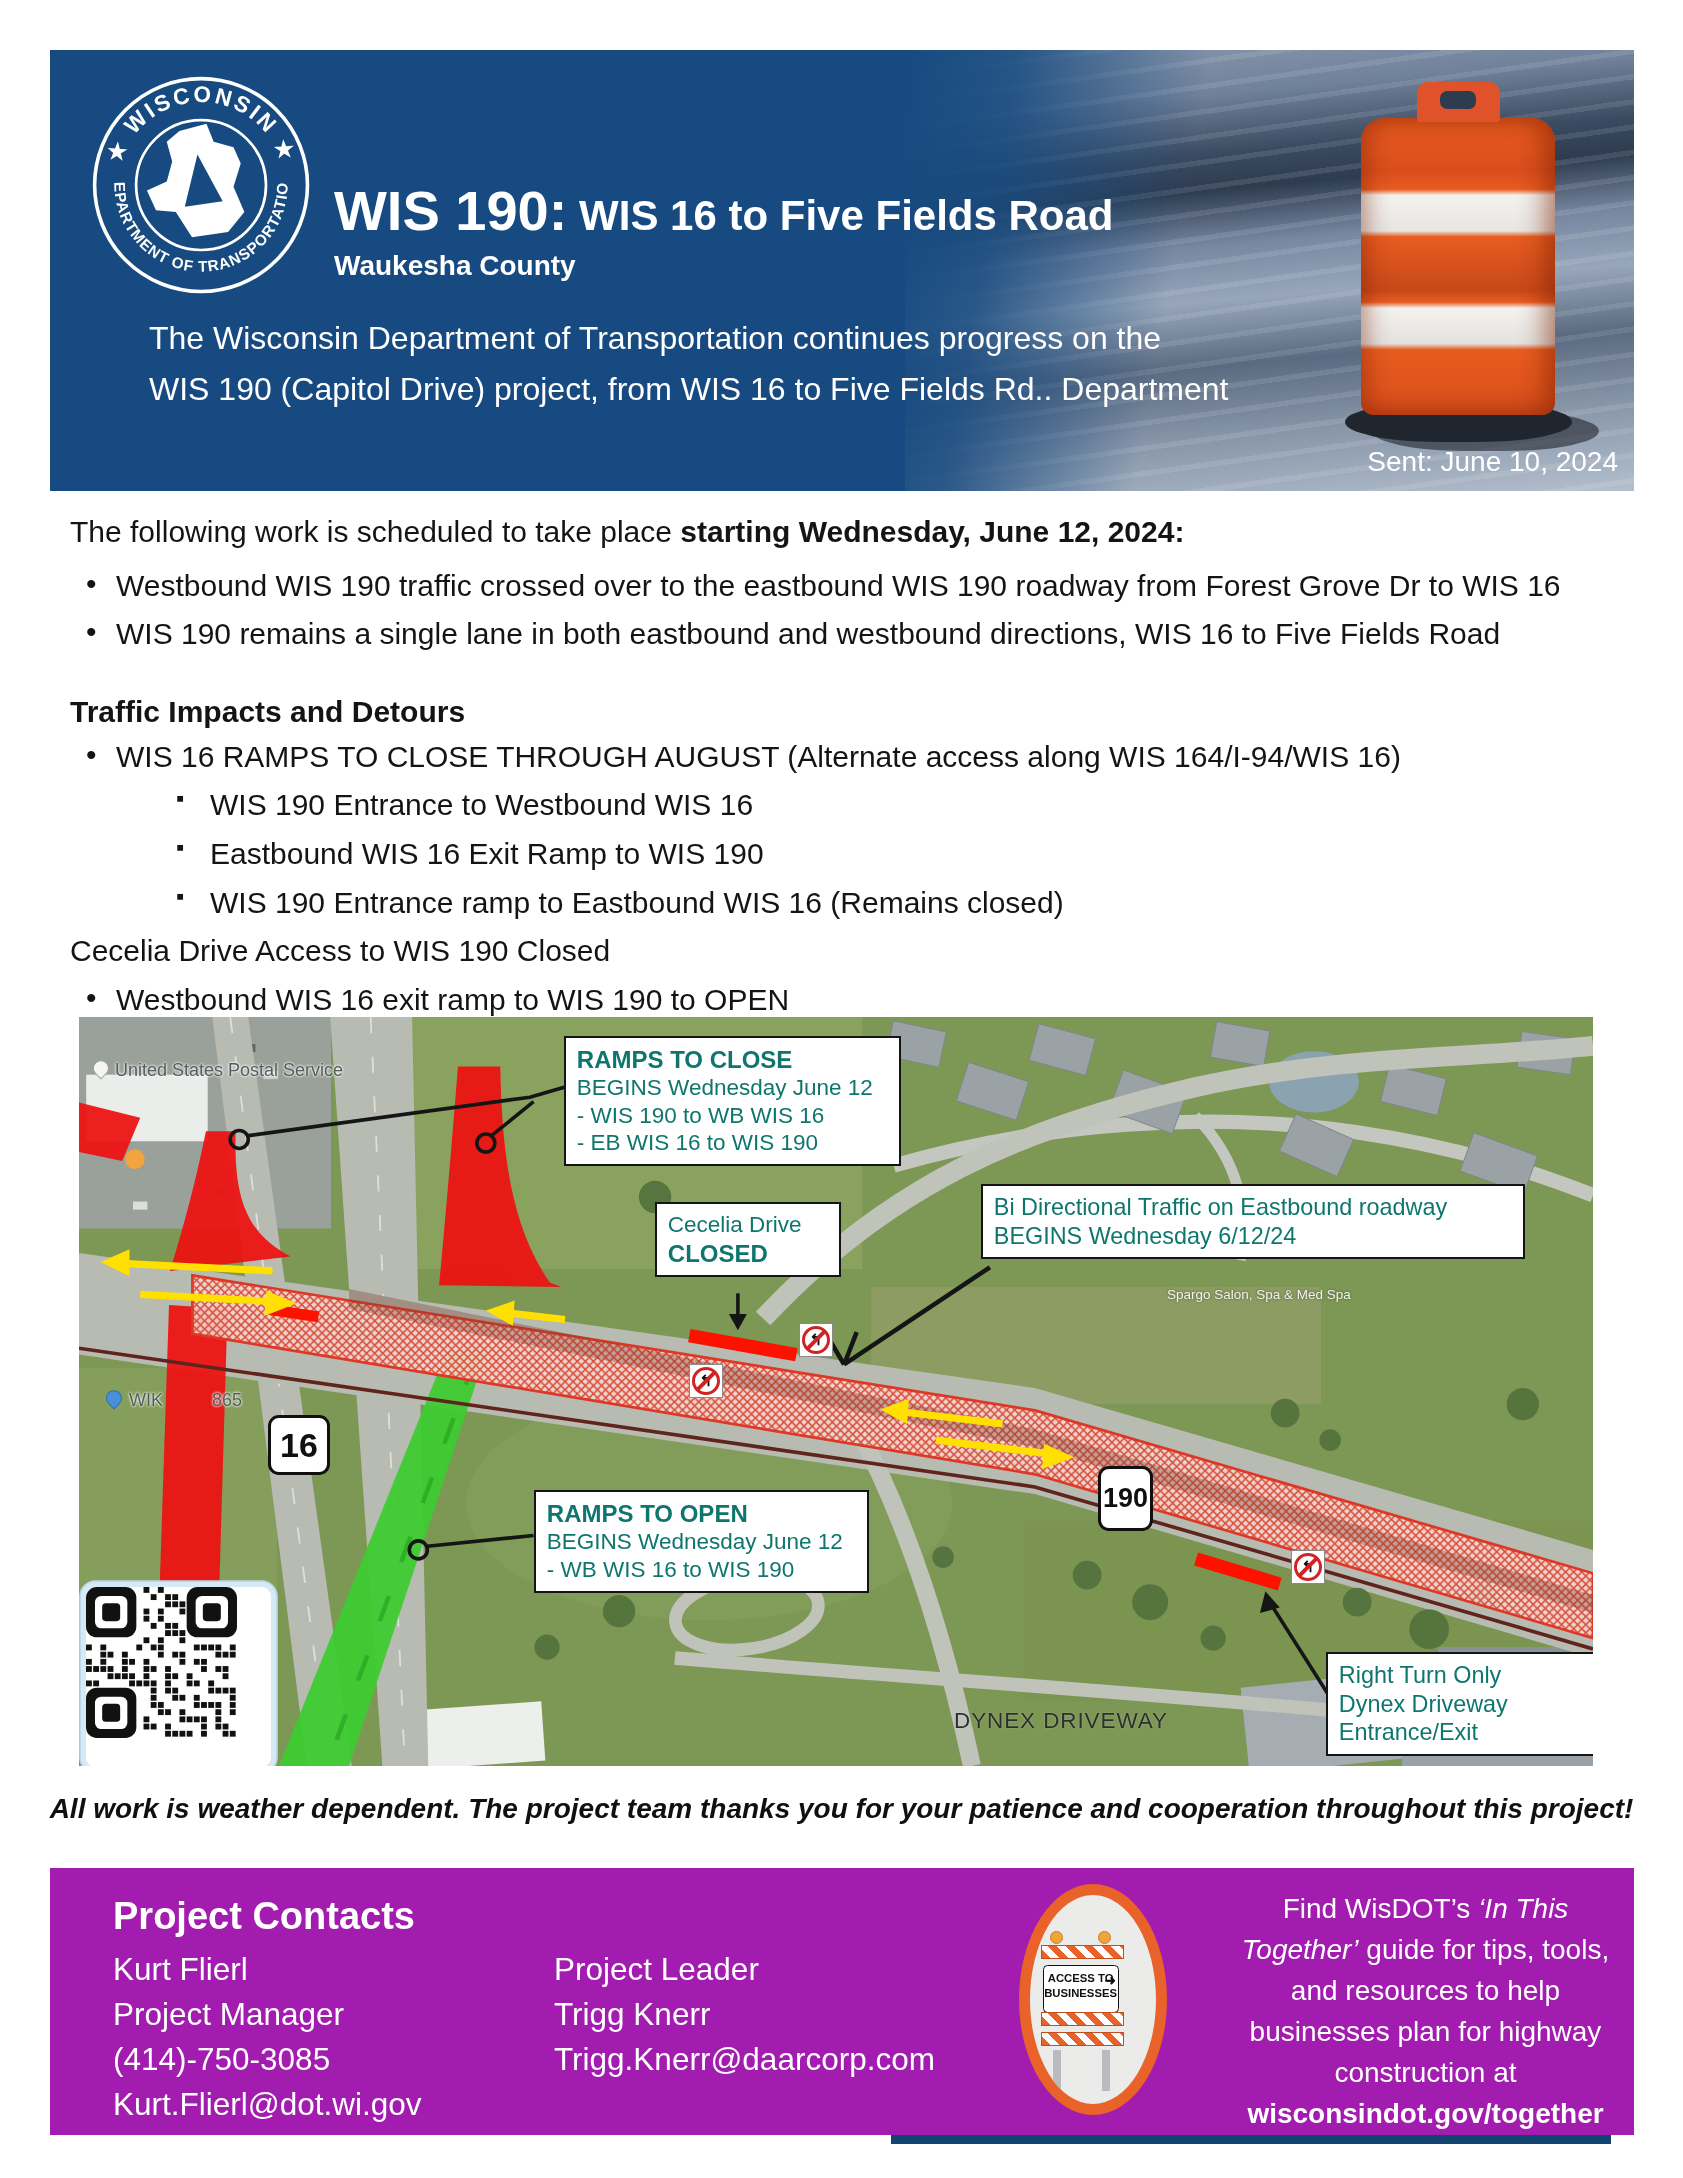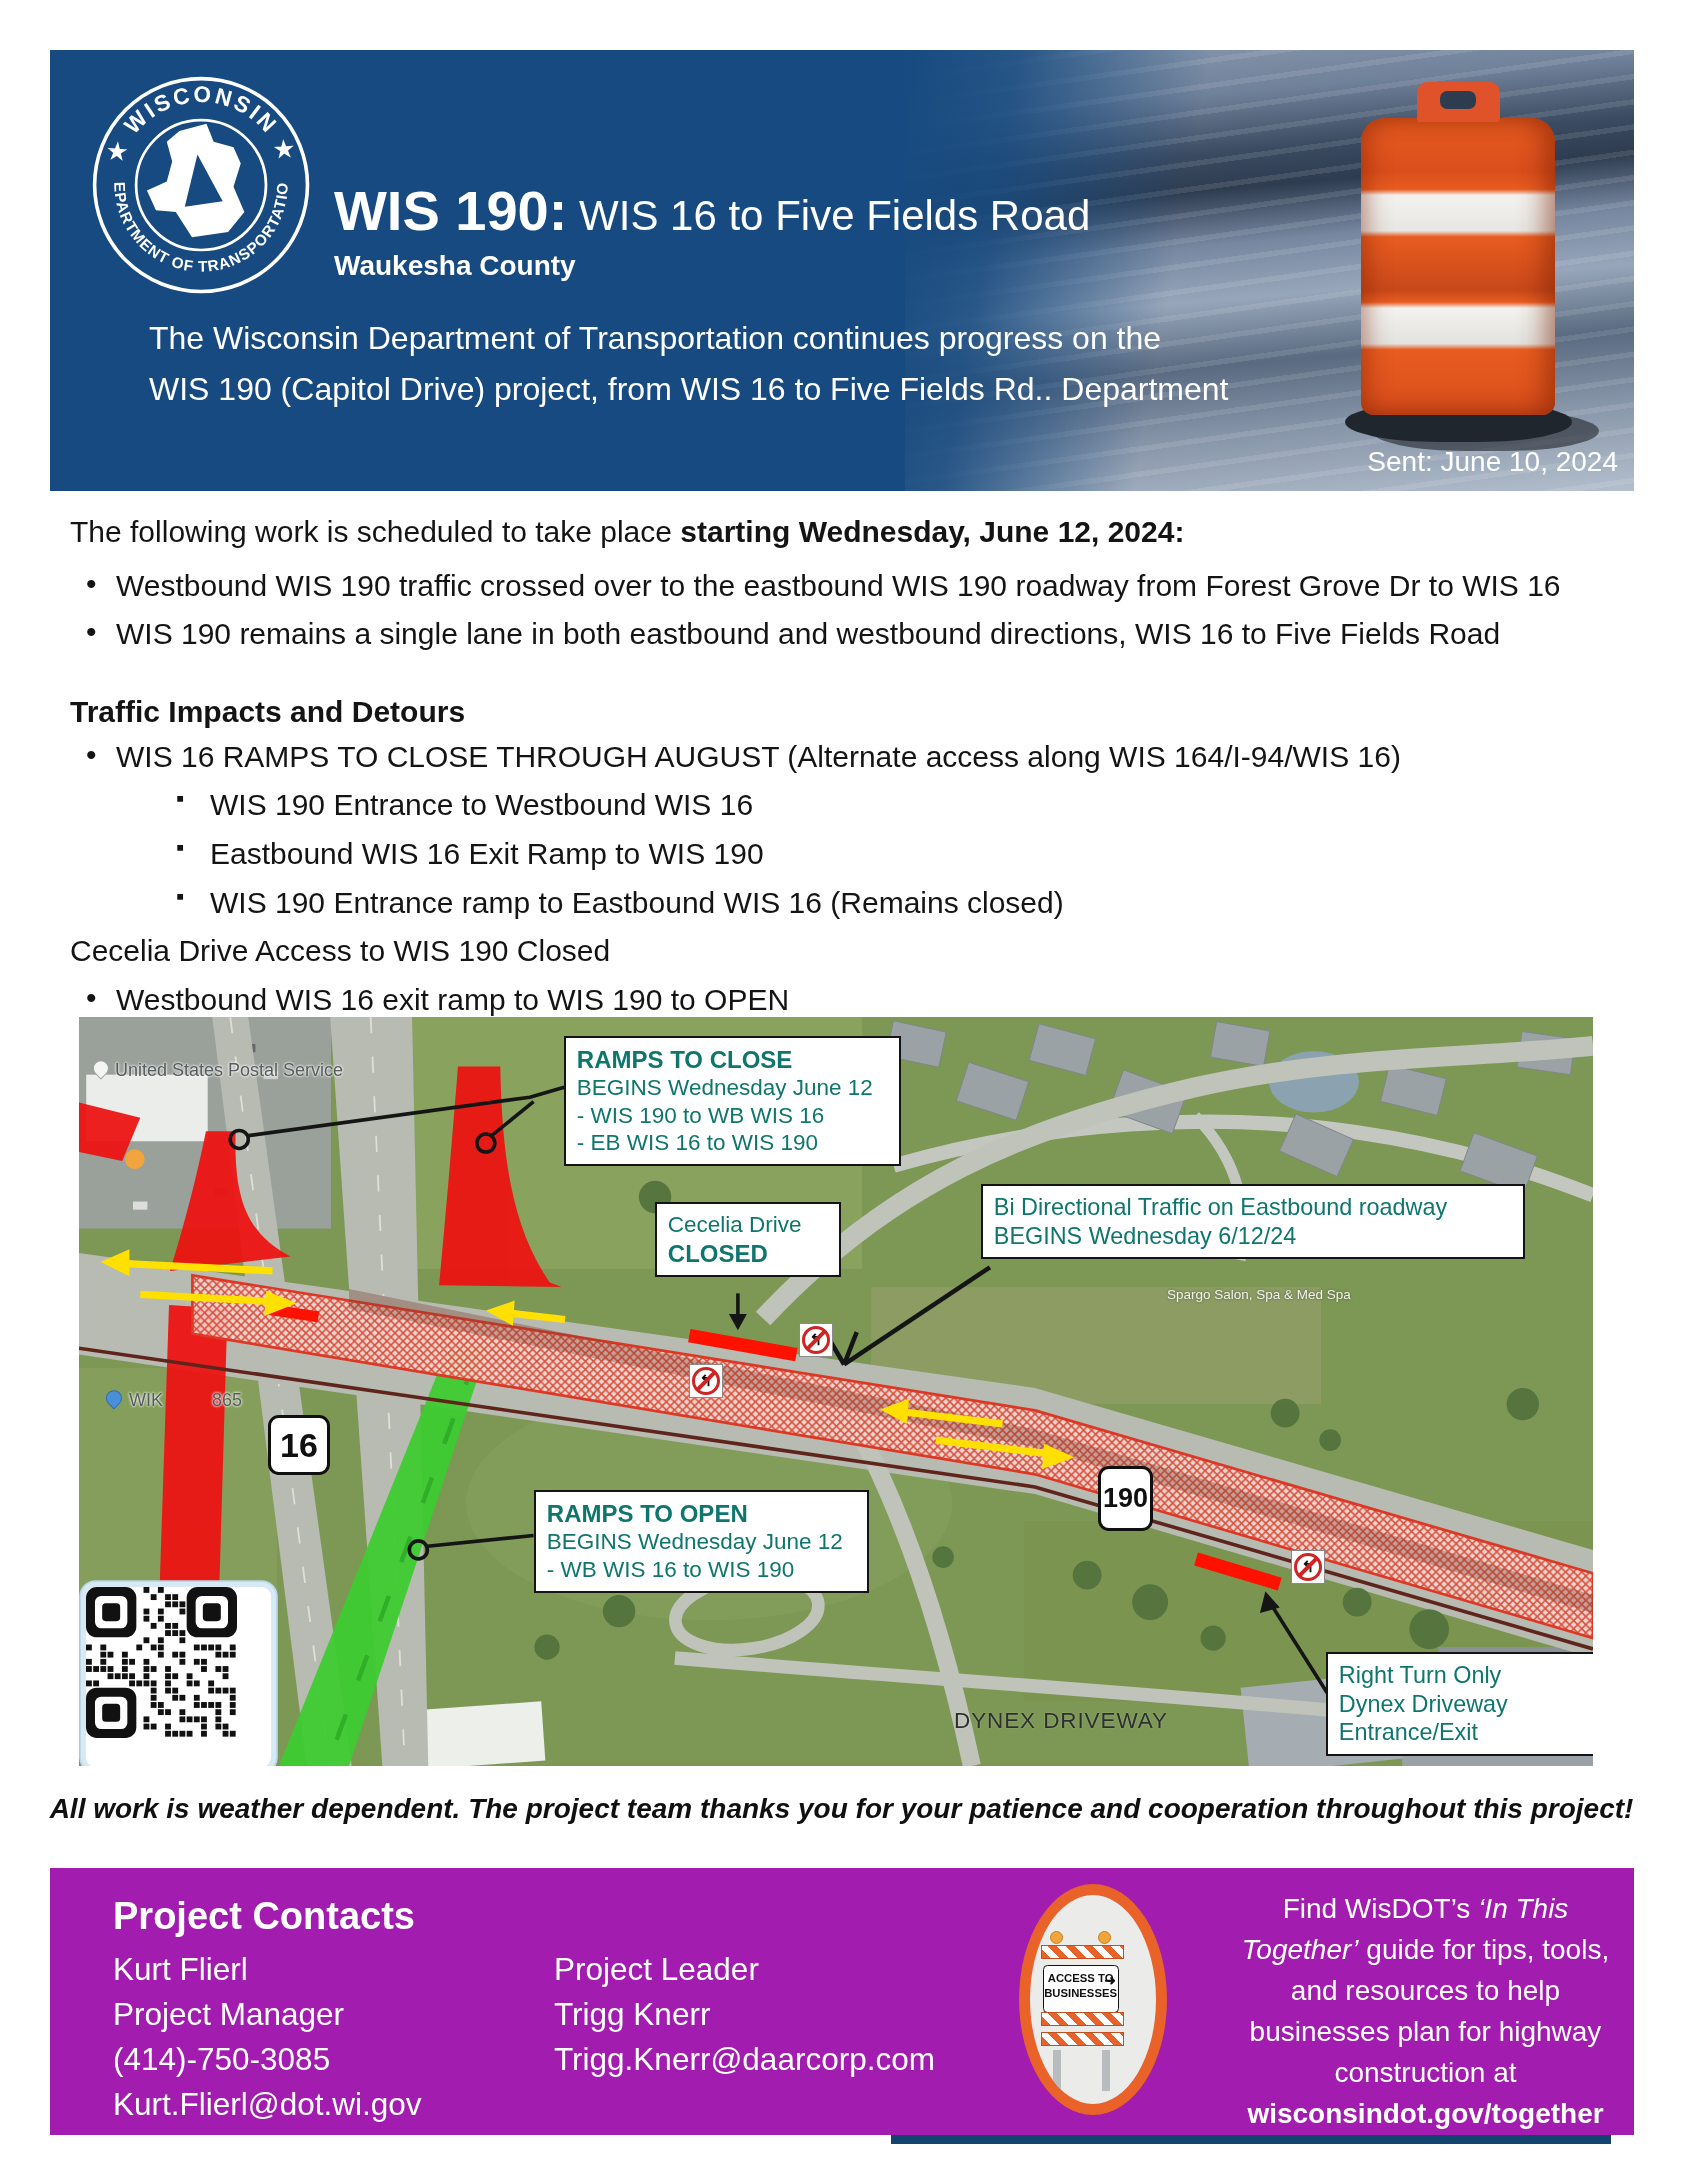--- a/index.html
+++ b/index.html
@@ -19,21 +19,21 @@
   .barrel .bodyb{position:absolute;left:0;top:36px;width:194px;height:297px;background:
       linear-gradient(180deg,#e85c20 0%,#d94e1c 18%,#e85c20 24%,#f3f2ee 26%,#e7e6e2 38%,#e85c20 40%,#c8481a 58%,#e85c20 62%,#f3f2ee 64%,#e3e2de 76%,#e85c20 78%,#d94e1c 100%);
       border-radius:23.4px 23.4px 12.6px 12.6px; box-shadow:inset 9px 0 21.6px rgba(120,30,0,.35), inset -12.6px 0 25px rgba(120,30,0,.45);}
   .barrel .base{position:absolute;left:-16px;top:320px;width:227px;height:40px;background:#20262e;border-radius:50%/60%;box-shadow:27px 9px 0 rgba(20,24,30,.55);}
   #sent{right:16px;top:396px;color:#fff;font-size:28px;}
 
   #logo{left:41px;top:25px;width:221px;height:221px;}
   #h-title{left:284px;top:25px;color:#fff;font-size:70px;font-weight:bold;letter-spacing:0.9px;}
   #h-route{left:284px;top:128px;color:#fff;white-space:nowrap;}
   #h-route .lead{font-size:56px;font-weight:bold;}
-  #h-route .rest{font-size:42px;font-weight:normal;}
+  #h-route .rest{font-size:42px;font-weight:bold;}
   #h-county{left:284px;top:200px;color:#fff;font-size:28px;font-weight:bold;}
   .introline{left:63px;color:#fff;font-size:32px;white-space:nowrap;margin-left:36px;}
 
   
   .bodyline{left:70px;font-size:30px;color:#141414;white-space:nowrap;}
   .bl-bold{font-weight:bold;}
   .bullet{left:86px;padding-left:30px;}
   .bullet::before{content:"•";position:absolute;left:0;top:-1.8px;font-size:30px;}
   .subbullet{left:176px;padding-left:34px;}
   .subbullet::before{content:"▪";position:absolute;left:0;top:-2.7px;font-size:23.4px;}

